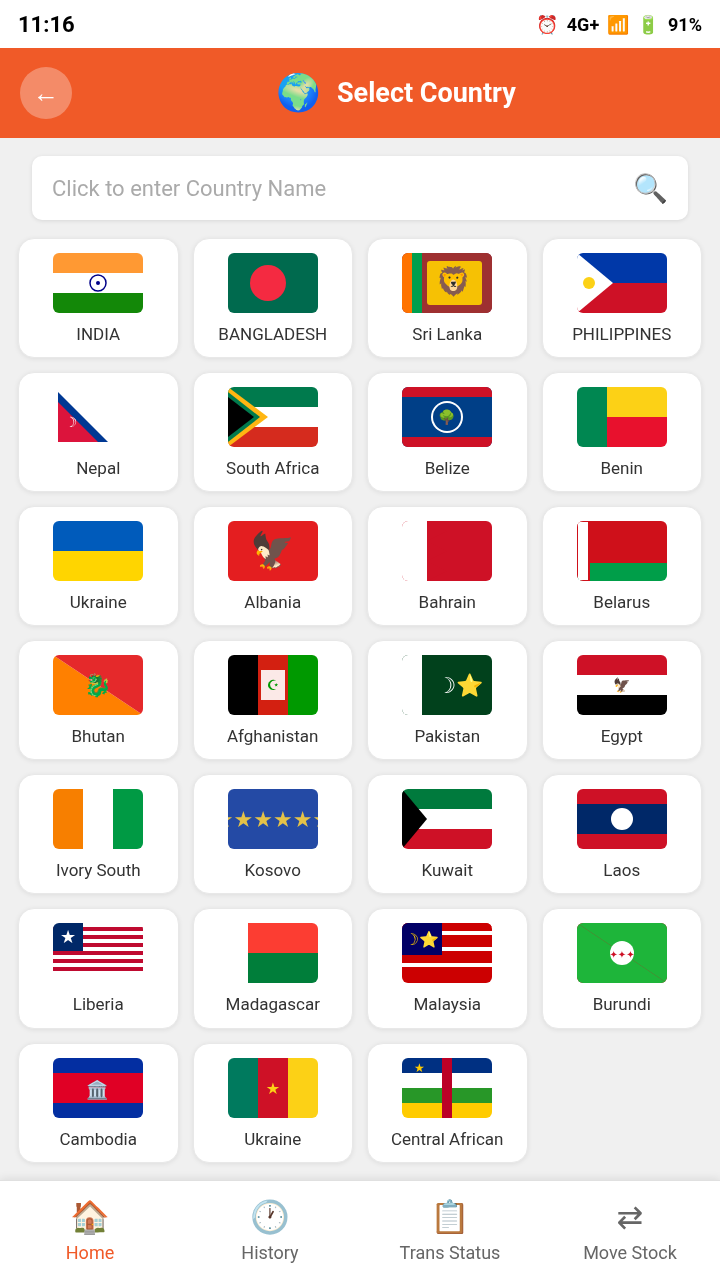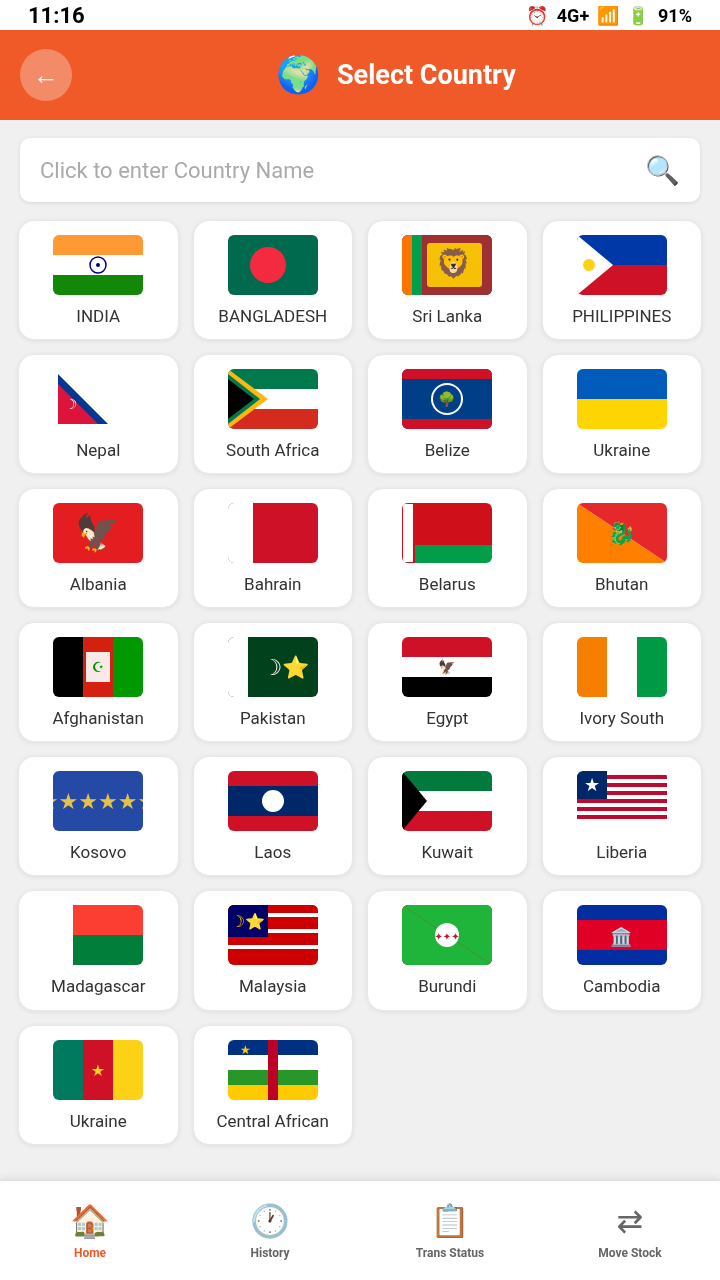--- a/index.html
+++ b/index.html
@@ -8,25 +8,25 @@
       width: 720px;
       min-height: 1280px;
       font-family: 'Roboto', Arial, sans-serif;
       background: #f0f0f0;
       position: relative;
     }
 
     
     .status-bar {
       background: #fff;
-      height: 30px;
+      height: 48px;
       display: flex;
       align-items: center;
       justify-content: space-between;
-      padding: 0 28px;
+      padding: 0 18px;
       font-size: 22px;
       font-weight: bold;
     }
     .status-right {
       display: flex;
       align-items: center;
       gap: 8px;
       font-size: 18px;
     }
 
@@ -67,21 +67,21 @@
     }
     .header-title {
       color: white;
       font-size: 27px;
       font-weight: bold;
     }
 
     
     .search-bar {
       background: white;
-      margin: 18px 20px;
+      margin: 18px 32px;
       border-radius: 10px;
       height: 64px;
       display: flex;
       align-items: center;
       padding: 0 20px;
       justify-content: space-between;
       box-shadow: 0 1px 4px rgba(0,0,0,0.1);
     }
     .search-placeholder {
       color: #aaa;
@@ -152,22 +152,21 @@
       flex-direction: column;
       align-items: center;
       justify-content: center;
       gap: 6px;
       cursor: pointer;
     }
     .nav-icon {
       font-size: 32px;
     }
     .nav-label {
-      font-size: 12px;
-      font-weight: bold;
+      font-size: 18px;
     }
     .nav-item.active .nav-icon,
     .nav-item.active .nav-label {
       color: #F05A28;
     }
     .nav-item:not(.active) .nav-icon,
     .nav-item:not(.active) .nav-label {
       color: #666;
     }
   </style>
@@ -280,20 +279,30 @@
     <circle cx="45" cy="30" r="16" fill="white"></circle>
     <circle cx="45" cy="30" r="14" fill="#003F87"></circle>
     <text x="45" y="35" font-size="14" text-anchor="middle" fill="white">🌳</text>
   </svg>
       </div>
       <span class="country-name">Belize</span>
     </div>
     <div class="country-card">
       <div class="flag-container">
         <svg viewBox="0 0 90 60" xmlns="http://www.w3.org/2000/svg">
+    <rect width="30" height="60" fill="#008751"></rect>
+    <rect x="30" width="60" height="30" fill="#FCD116"></rect>
+    <rect x="30" y="30" width="60" height="30" fill="#E8112D"></rect>
+  </svg>
+      </div>
+      <span class="country-name">Benin</span>
+    </div>
+    <div class="country-card">
+      <div class="flag-container">
+        <svg viewBox="0 0 90 60" xmlns="http://www.w3.org/2000/svg">
     <rect width="90" height="30" fill="#005BBB"></rect>
     <rect y="30" width="90" height="30" fill="#FFD500"></rect>
   </svg>
       </div>
       <span class="country-name">Ukraine</span>
     </div>
     <div class="country-card">
       <div class="flag-container">
         <svg viewBox="0 0 90 60" xmlns="http://www.w3.org/2000/svg">
     <rect width="90" height="60" fill="#E41E20"></rect>
@@ -381,38 +390,38 @@
         <svg viewBox="0 0 90 60" xmlns="http://www.w3.org/2000/svg">
     <rect width="90" height="60" fill="#244AA5"></rect>
     <text x="45" y="38" font-size="22" text-anchor="middle" fill="#E4C248">★★★★★★</text>
   </svg>
       </div>
       <span class="country-name">Kosovo</span>
     </div>
     <div class="country-card">
       <div class="flag-container">
         <svg viewBox="0 0 90 60" xmlns="http://www.w3.org/2000/svg">
+    <rect width="90" height="20" fill="#007A3D"></rect>
+    <rect y="20" width="90" height="20" fill="white"></rect>
+    <rect y="40" width="90" height="20" fill="#CE1126"></rect>
+    <polygon points="0,0 25,30 0,60" fill="black"></polygon>
+  </svg>
+      </div>
+      <span class="country-name">Kuwait</span>
+    </div>
+    <div class="country-card">
+      <div class="flag-container">
+        <svg viewBox="0 0 90 60" xmlns="http://www.w3.org/2000/svg">
     <rect width="90" height="15" fill="#CE1126"></rect>
     <rect y="15" width="90" height="30" fill="#002868"></rect>
     <rect y="45" width="90" height="15" fill="#CE1126"></rect>
     <circle cx="45" cy="30" r="11" fill="white"></circle>
   </svg>
       </div>
       <span class="country-name">Laos</span>
-    </div>
-    <div class="country-card">
-      <div class="flag-container">
-        <svg viewBox="0 0 90 60" xmlns="http://www.w3.org/2000/svg">
-    <rect width="90" height="20" fill="#007A3D"></rect>
-    <rect y="20" width="90" height="20" fill="white"></rect>
-    <rect y="40" width="90" height="20" fill="#CE1126"></rect>
-    <polygon points="0,0 25,30 0,60" fill="black"></polygon>
-  </svg>
-      </div>
-      <span class="country-name">Kuwait</span>
     </div>
     <div class="country-card">
       <div class="flag-container">
         <svg viewBox="0 0 90 60" xmlns="http://www.w3.org/2000/svg">
     <rect width="90" height="60" fill="white"></rect>
     <rect y="4" width="90" height="4" fill="#BF0A30"></rect>
           <rect y="12" width="90" height="4" fill="#BF0A30"></rect>
           <rect y="20" width="90" height="4" fill="#BF0A30"></rect>
           <rect y="28" width="90" height="4" fill="#BF0A30"></rect>
           <rect y="36" width="90" height="4" fill="#BF0A30"></rect>

